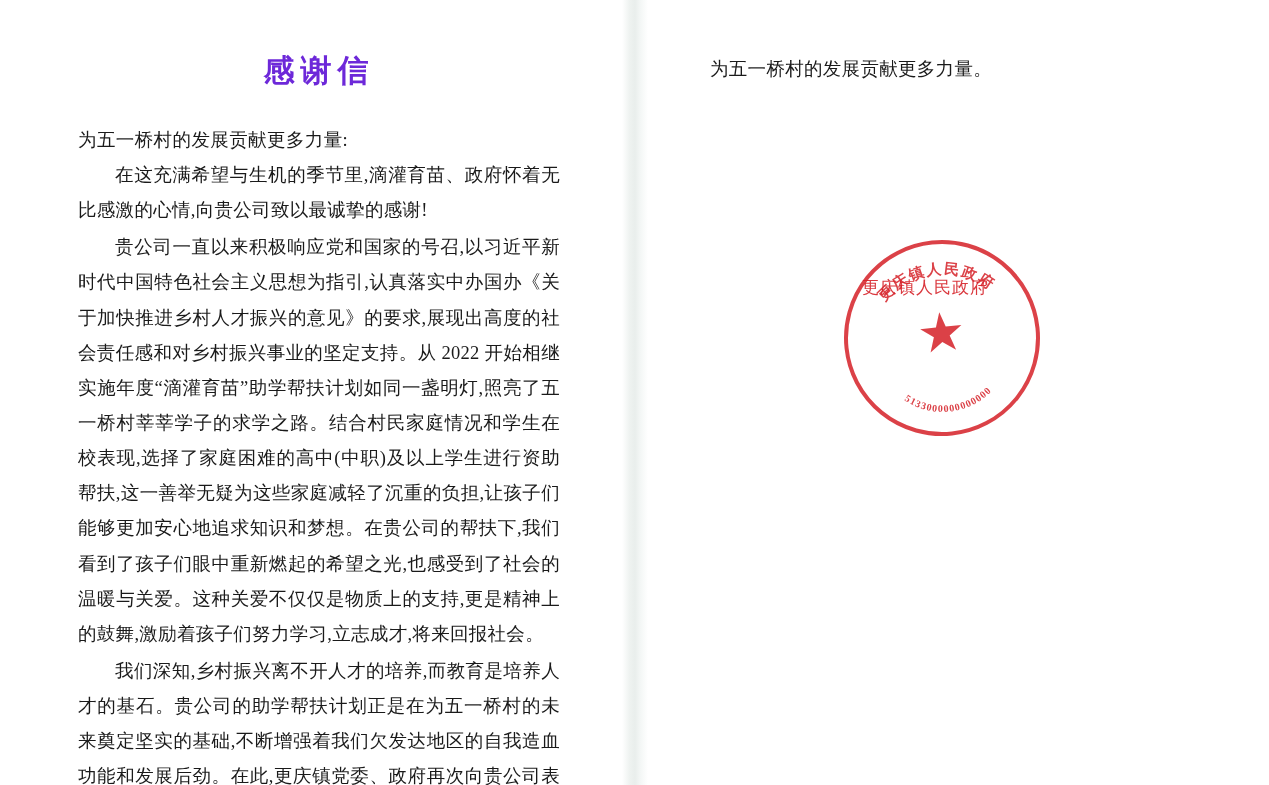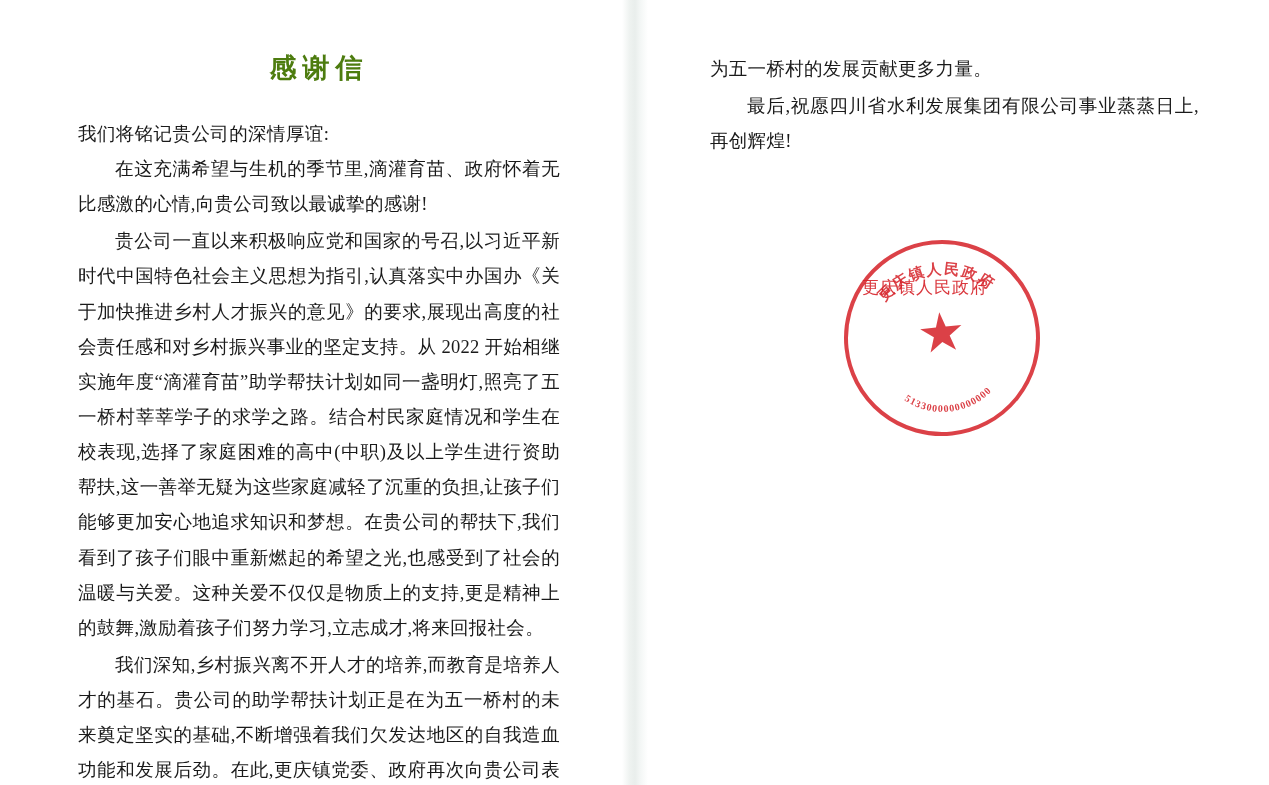--- a/index.html
+++ b/index.html
@@ -38,26 +38,26 @@
     background: linear-gradient(to right, #ffffff 0%, #eef2f0 30%, #e9eeec 50%, #f4f7f6 72%, #ffffff 100%);
     flex: 0 0 26px;
   }
   .page-right {
     width: 621px;
     padding: 0 70px 0 62px;
   }
 
   .doc-title {
     text-align: center;
-    font-size: 27px;
+    font-size: 31px;
     font-weight: bold;
     letter-spacing: 6px;
     margin-top: 50px;
     margin-bottom: 34px;
-    color: #4d7c0f;
+    color: #6d28d9;
     font-family: "Liberation Serif", "DejaVu Serif", serif;
   }
 
   .salutation {
     font-size: 18.5px;
     line-height: 1.62;
     margin: 0 0 2px 0;
     letter-spacing: 0.4px;
   }
 
@@ -146,36 +146,35 @@
   .sign-line { white-space: nowrap; }
 </style>
 </head>
 <body>
 
 <div class="scan">
 
   <div class="page page-left">
     <div class="doc-title">感谢信</div>
 
-    <p class="salutation">我们将铭记贵公司的深情厚谊:</p>
+    <p class="salutation">为五一桥村的发展贡献更多力量:</p>
 
     <p class="para">在这充满希望与生机的季节里,滴灌育苗、政府怀着无比感激的心情,向贵公司致以最诚挚的感谢!</p>
 
     <p class="para">贵公司一直以来积极响应党和国家的号召,以习近平新时代中国特色社会主义思想为指引,认真落实中办国办《关于加快推进乡村人才振兴的意见》的要求,展现出高度的社会责任感和对乡村振兴事业的坚定支持。从 2022 开始相继实施年度“滴灌育苗”助学帮扶计划如同一盏明灯,照亮了五一桥村莘莘学子的求学之路。结合村民家庭情况和学生在校表现,选择了家庭困难的高中(中职)及以上学生进行资助帮扶,这一善举无疑为这些家庭减轻了沉重的负担,让孩子们能够更加安心地追求知识和梦想。在贵公司的帮扶下,我们看到了孩子们眼中重新燃起的希望之光,也感受到了社会的温暖与关爱。这种关爱不仅仅是物质上的支持,更是精神上的鼓舞,激励着孩子们努力学习,立志成才,将来回报社会。</p>
 
     <p class="para">我们深知,乡村振兴离不开人才的培养,而教育是培养人才的基石。贵公司的助学帮扶计划正是在为五一桥村的未来奠定坚实的基础,不断增强着我们欠发达地区的自我造血功能和发展后劲。在此,更庆镇党委、政府再次向贵公司表示衷心的感谢和崇高的敬意。我们将铭记贵公司的深情厚谊,努力做好各项工作,</p>
   </div>
 
   <div class="gutter"></div>
 
   <div class="page page-right">
     <div class="right-body">
       <p class="para first-right">为五一桥村的发展贡献更多力量。</p>
 
-      <p class="para">最后,祝愿四川省水利发展集团有限公司事业蒸蒸日上,再创辉煌!</p>
     </div>
 
     <div class="seal-wrap">
       <div class="seal">
         <div class="seal-ring"></div>
         <svg class="seal-arc" viewBox="0 0 196 196">
           <defs>
             <path id="arcTop" d="M 22,110 A 76,76 0 0 1 174,110" fill="none"></path>
             <path id="arcBottom" d="M 30,104 A 68,68 0 0 0 166,104" fill="none"></path>
           </defs>

